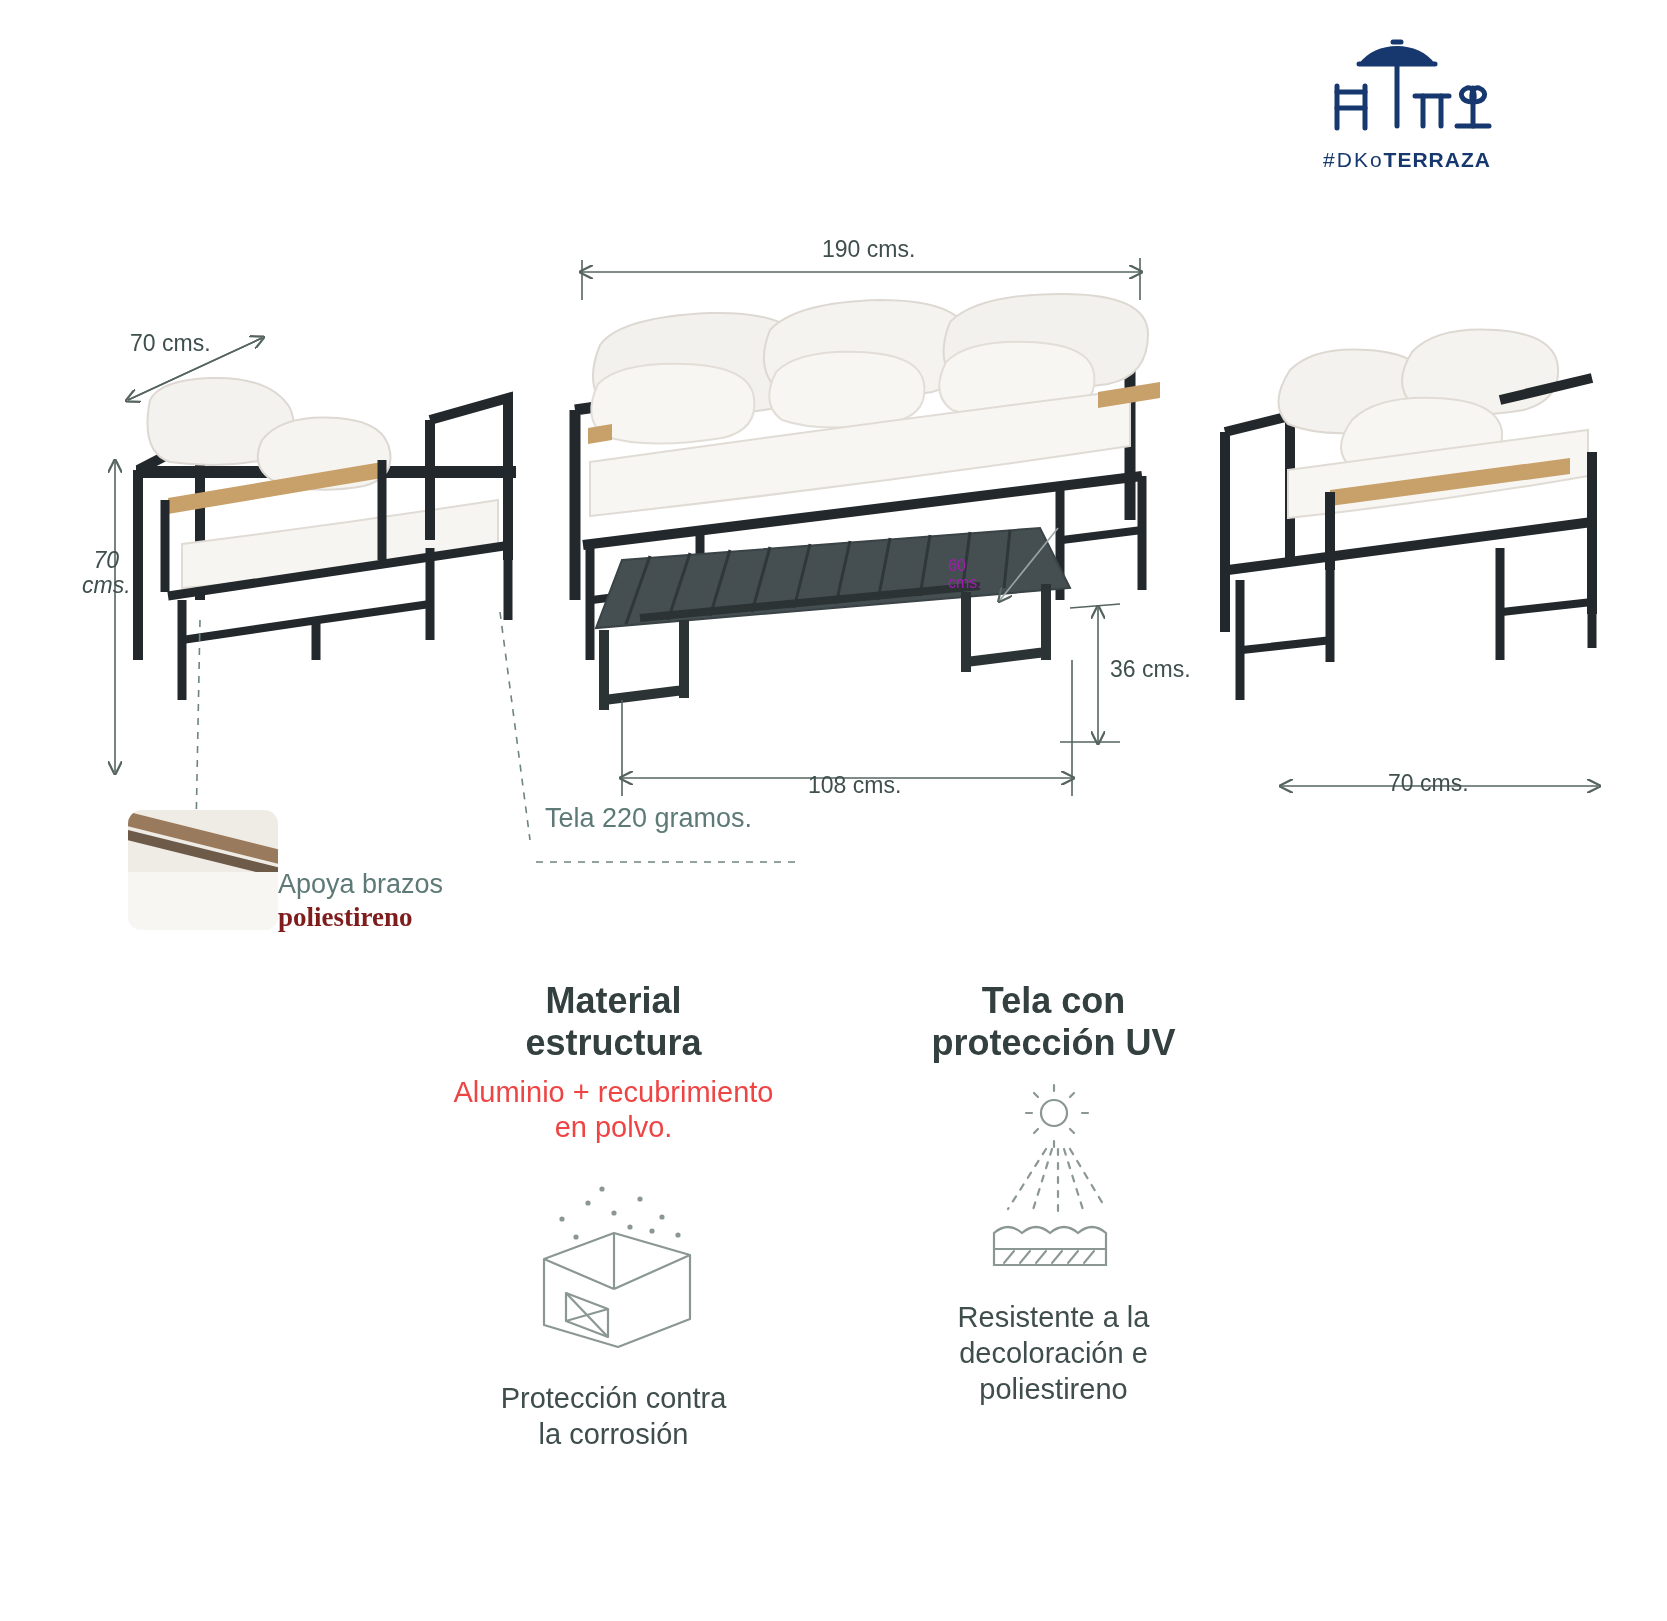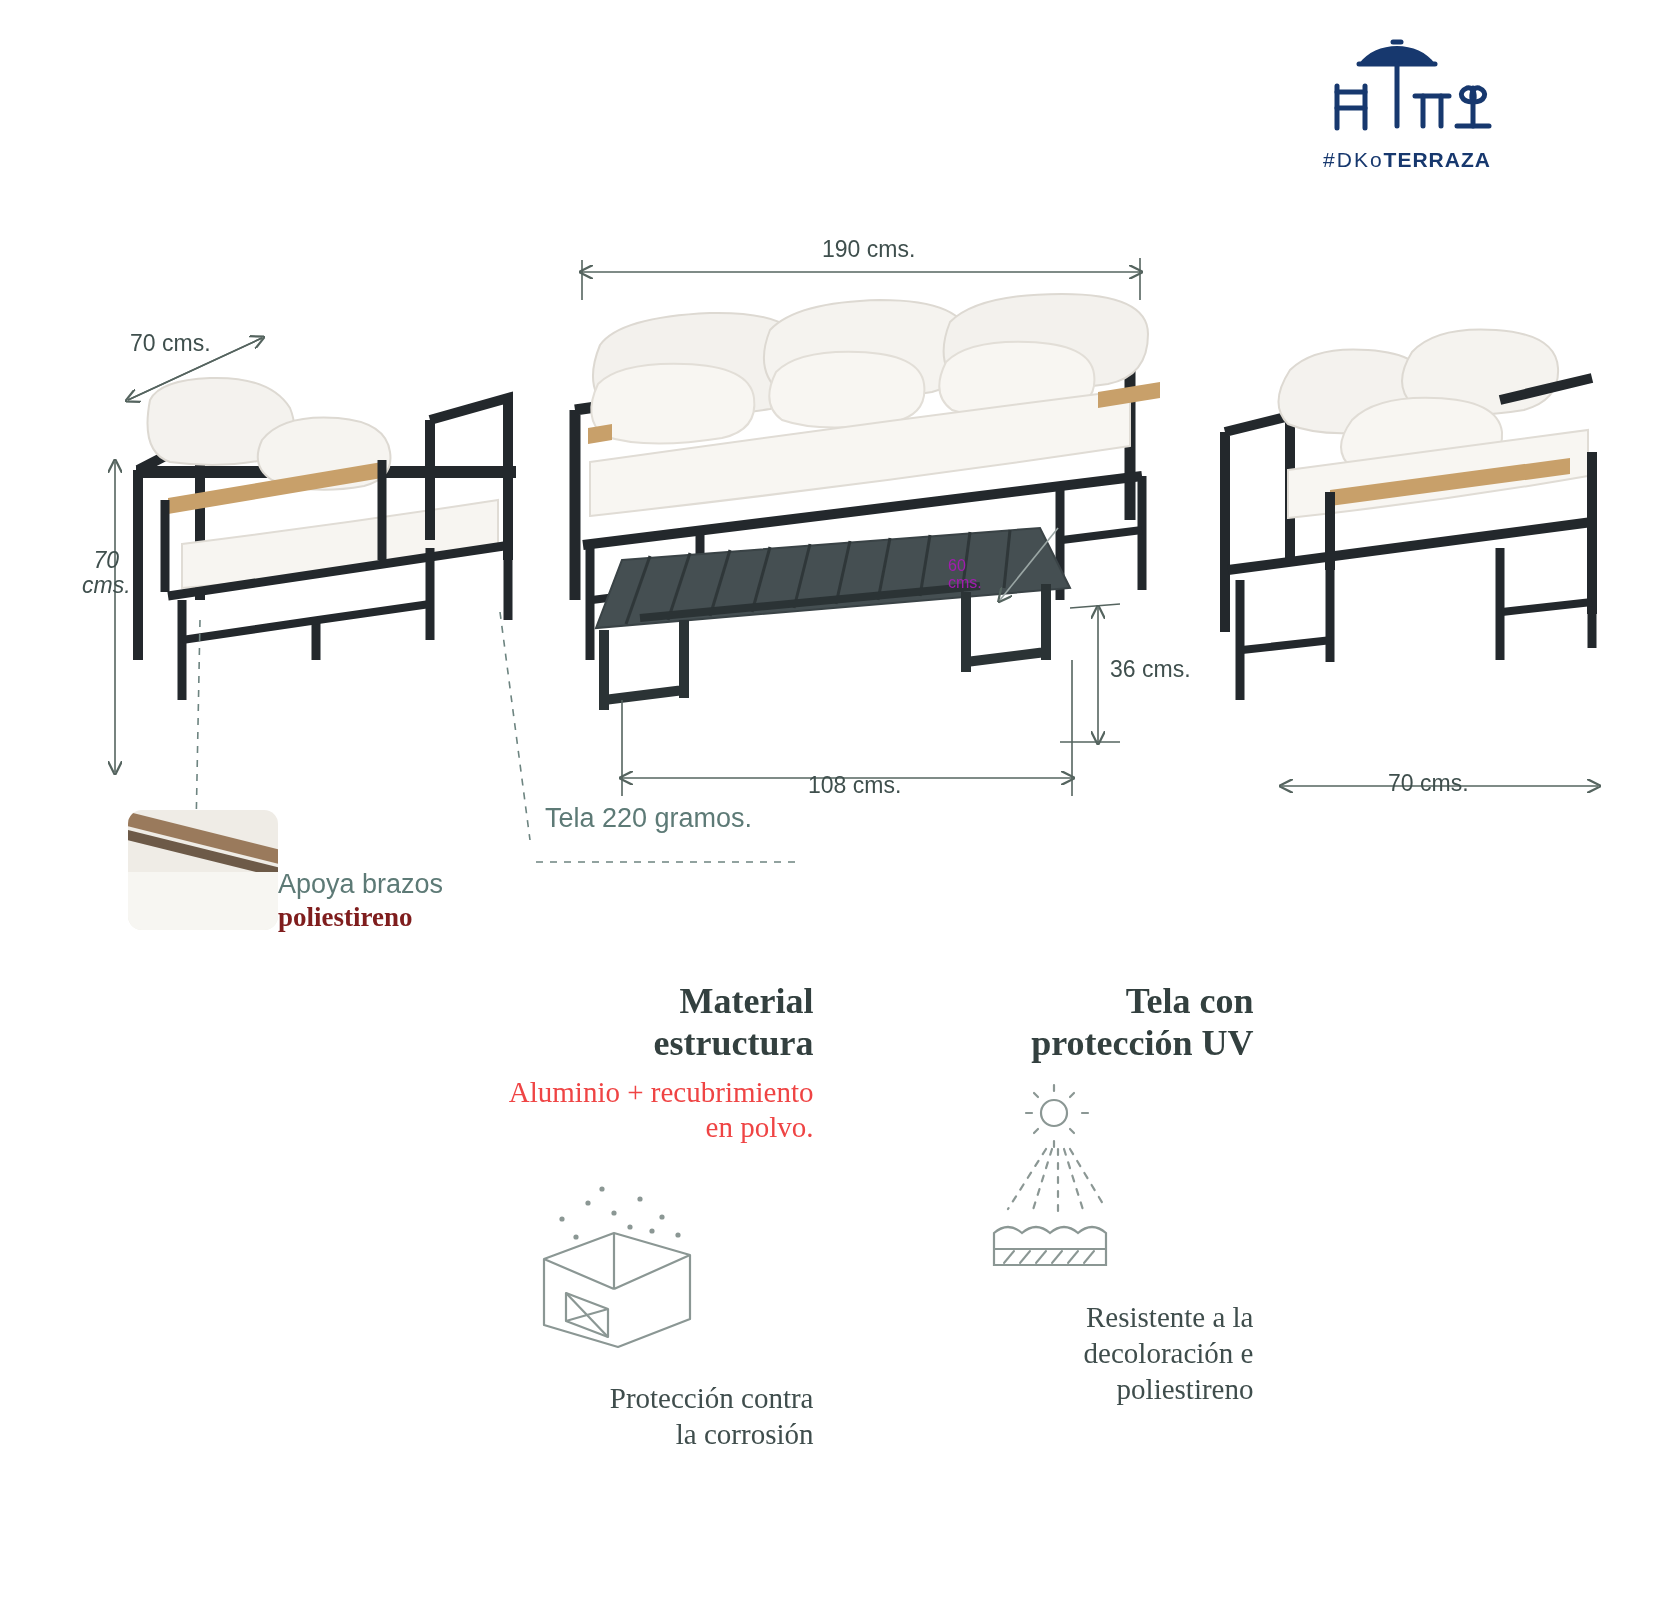--- a/index.html
+++ b/index.html
@@ -61,21 +61,21 @@
   }
   .swatch .white {
     position:absolute; left:0; bottom:0; width:100%; height:58px; background:#f7f6f2;
   }
 
   
   .features {
     position:absolute; left:0; top:980px; width:1667px;
     display:flex; justify-content:center; gap:40px;
   }
-  .feature { width:400px; text-align:right;font-family:Liberation Serif, serif; }
+  .feature { width:400px; text-align:center; }
   .feature h3 {
     margin:0 0 10px 0;
     font-size:36px; line-height:1.18; font-weight:700; color:#33403f;
   }
   .feature .sub {
     font-size:29px; line-height:1.22; color:#ef4444; margin-bottom:18px;
   }
   .feature .icon { height:210px; display:flex; align-items:center; justify-content:center; }
   .feature .cap {
     font-size:29px; line-height:1.25; color:#3f4d4c; margin-top:6px;

